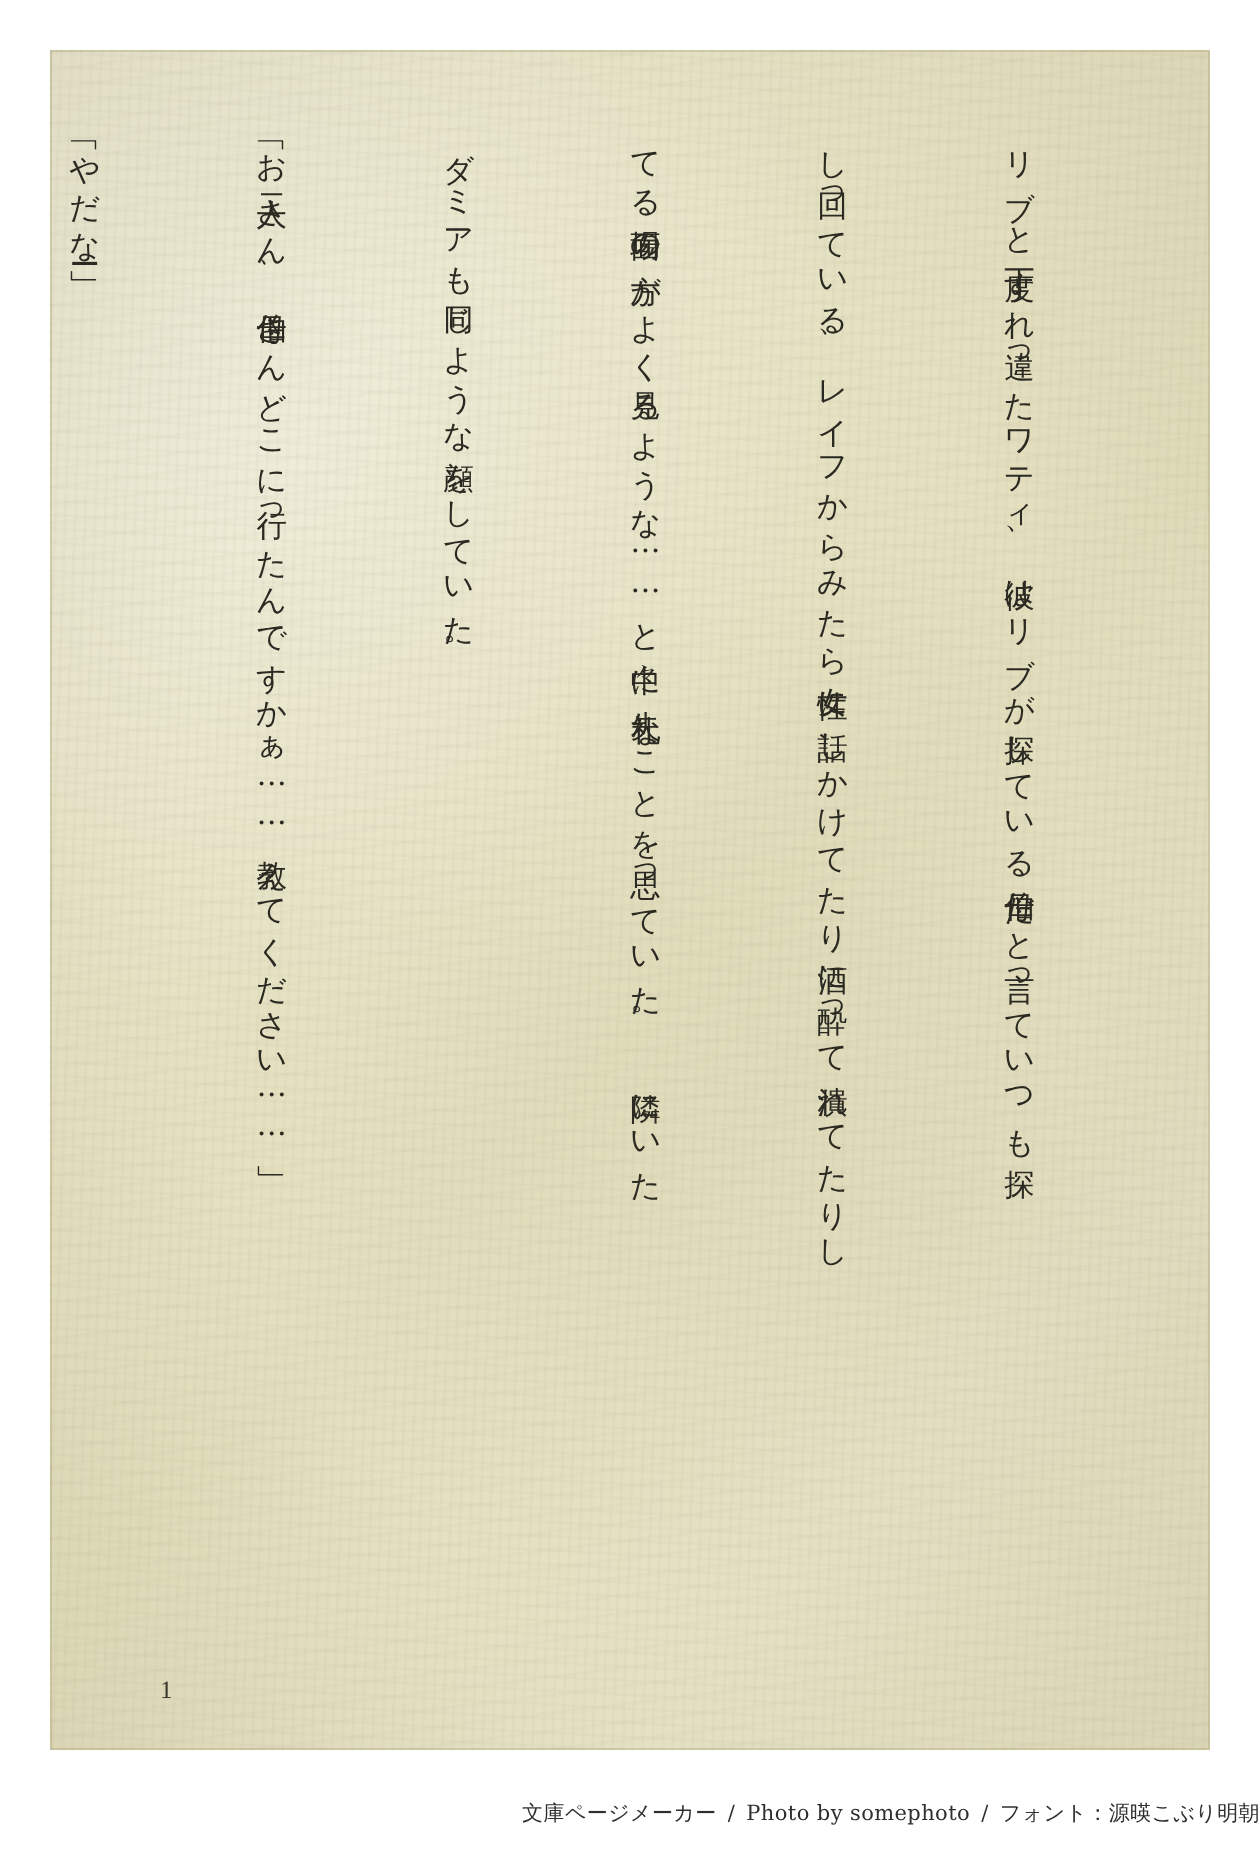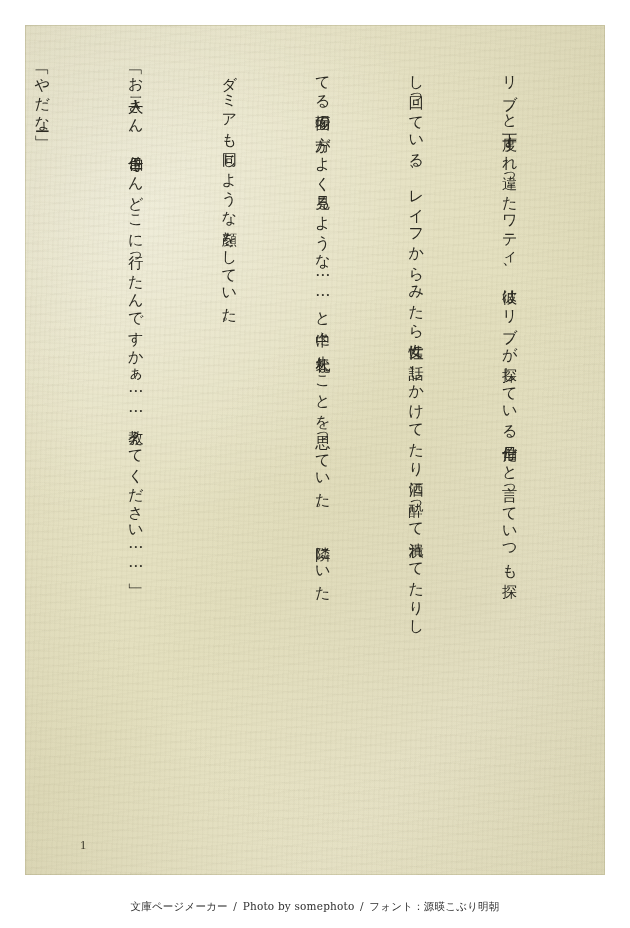--- a/index.html
+++ b/index.html
@@ -83,21 +83,21 @@
     font-size: 12.5px;
     color: #3a382c;
     z-index: 3;
   }
   
   #footer {
     position: absolute;
     left: 0;
     top: 900px;
     width: 630px;
-    text-align: center;
+    text-align: right;
     font-family: "DejaVu Serif", "Liberation Serif", serif;
     font-size: 10.5px;
     color: #2f2f2f;
     letter-spacing: 0.2px;
   }
   #footer .sep {
     padding: 0 2px;
   }
 </style>
 </head>

